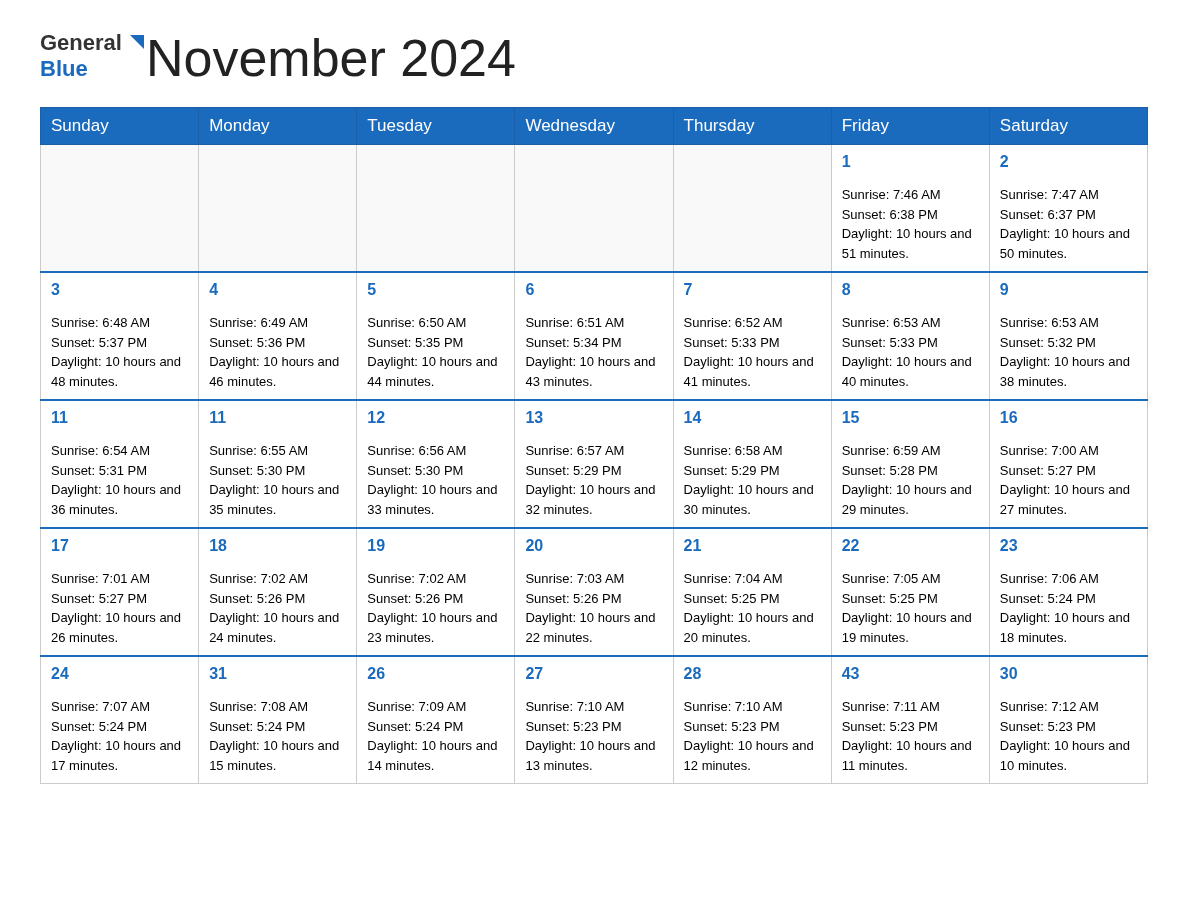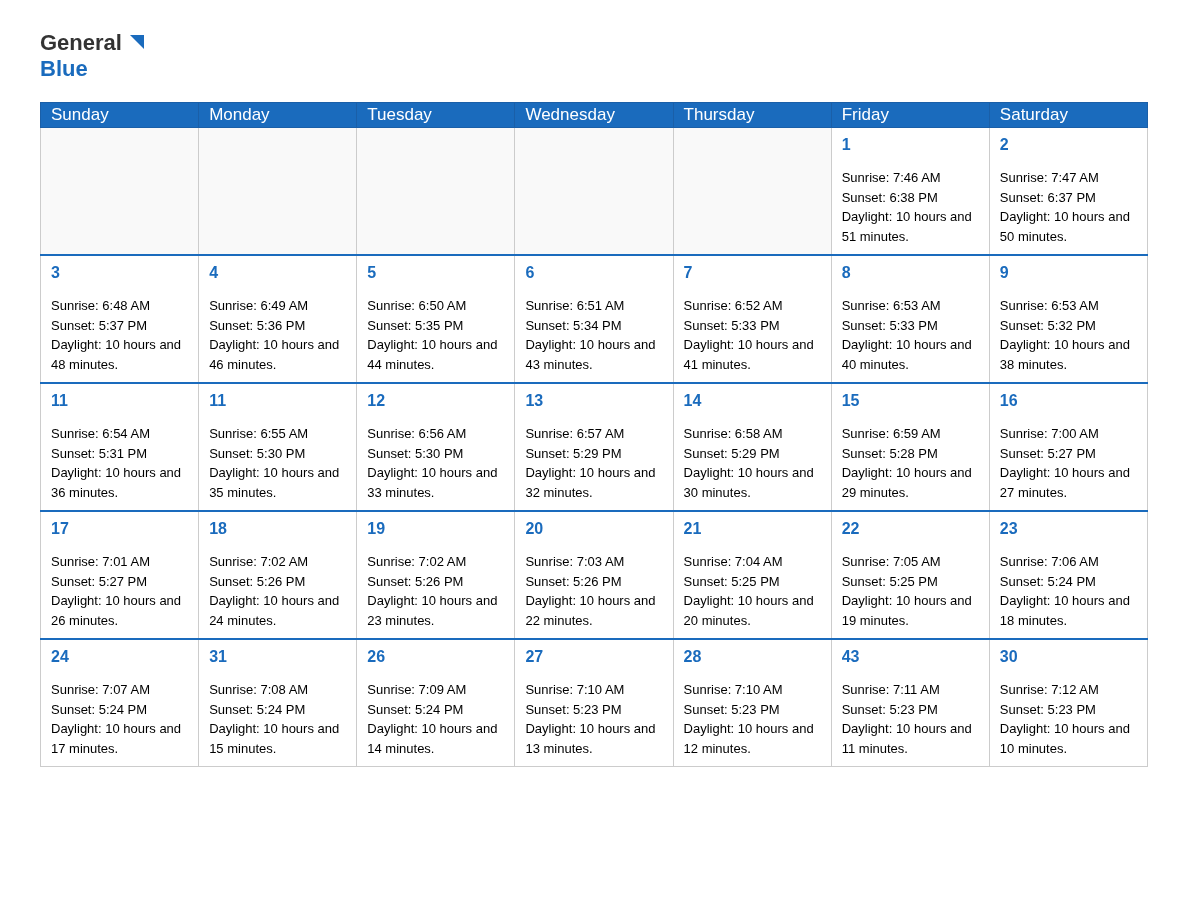--- a/index.html
+++ b/index.html
@@ -48,21 +48,21 @@
       margin-top: 4px;
     }
     .calendar-table {
       width: 100%;
       border-collapse: collapse;
       border: 1px solid #aaa;
     }
     .calendar-table th {
       background-color: #1a6bbd;
       color: white;
-      padding: 2px 10px;
+      padding: 8px 10px;
       text-align: left;
       font-size: 17px;
       font-weight: normal;
       border: 1px solid #1a5fa8;
     }
     .calendar-table td {
       vertical-align: top;
       padding: 8px 10px;
       border: 1px solid #ccc;
       width: 14.28%;
@@ -98,20 +98,21 @@
       <span class="logo-text-general">General</span>
       <svg width="22" height="22" viewBox="0 0 22 22" style="margin-left:2px; margin-top:-2px;">
         <polygon points="6,4 20,4 20,18" fill="#1a6bbd"></polygon>
       </svg>
     </div>
     <div>
       <span class="logo-text-blue">Blue</span>
     </div>
   </div>
   <div class="title-area">
+    <div class="month-title">November 2024</div>
   </div>
 </div>
 
 <table class="calendar-table">
   <thead>
     <tr>
       <th>Sunday</th>
       <th>Monday</th>
       <th>Tuesday</th>
       <th>Wednesday</th>

